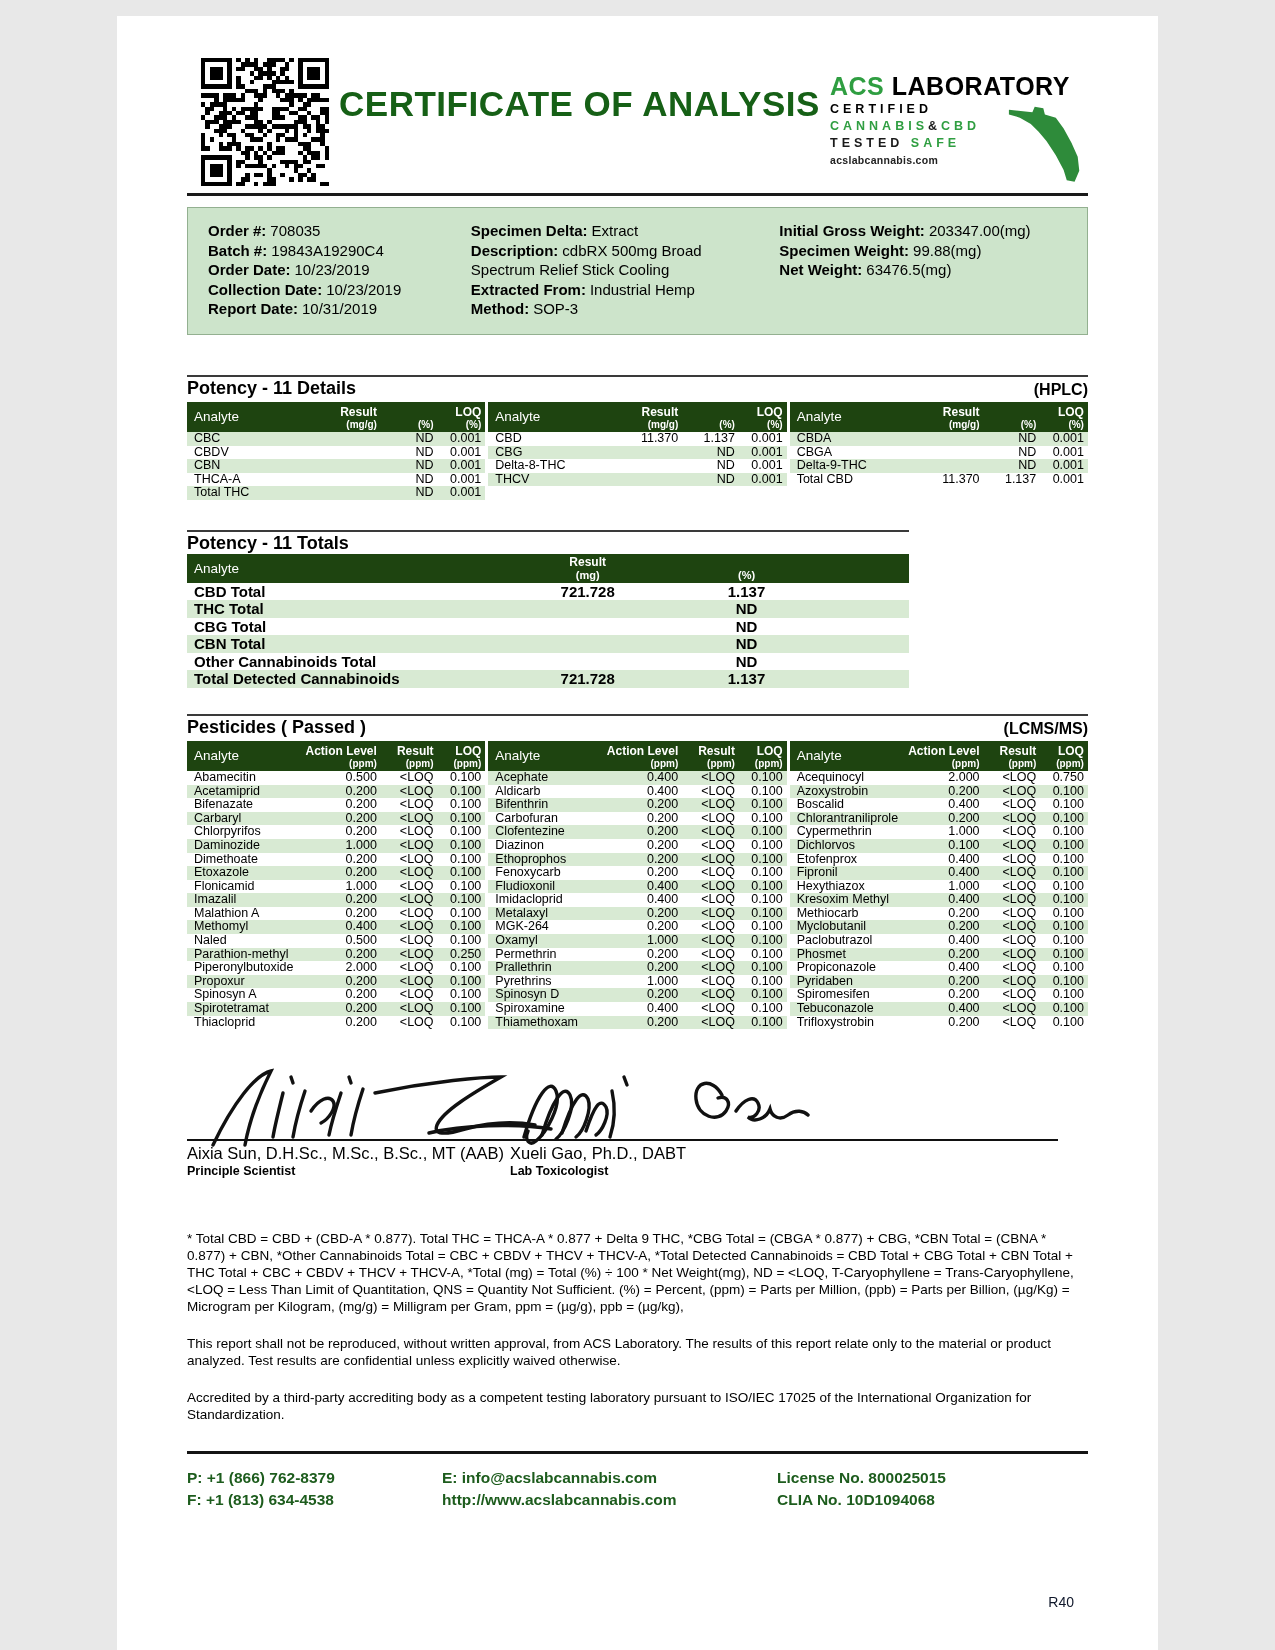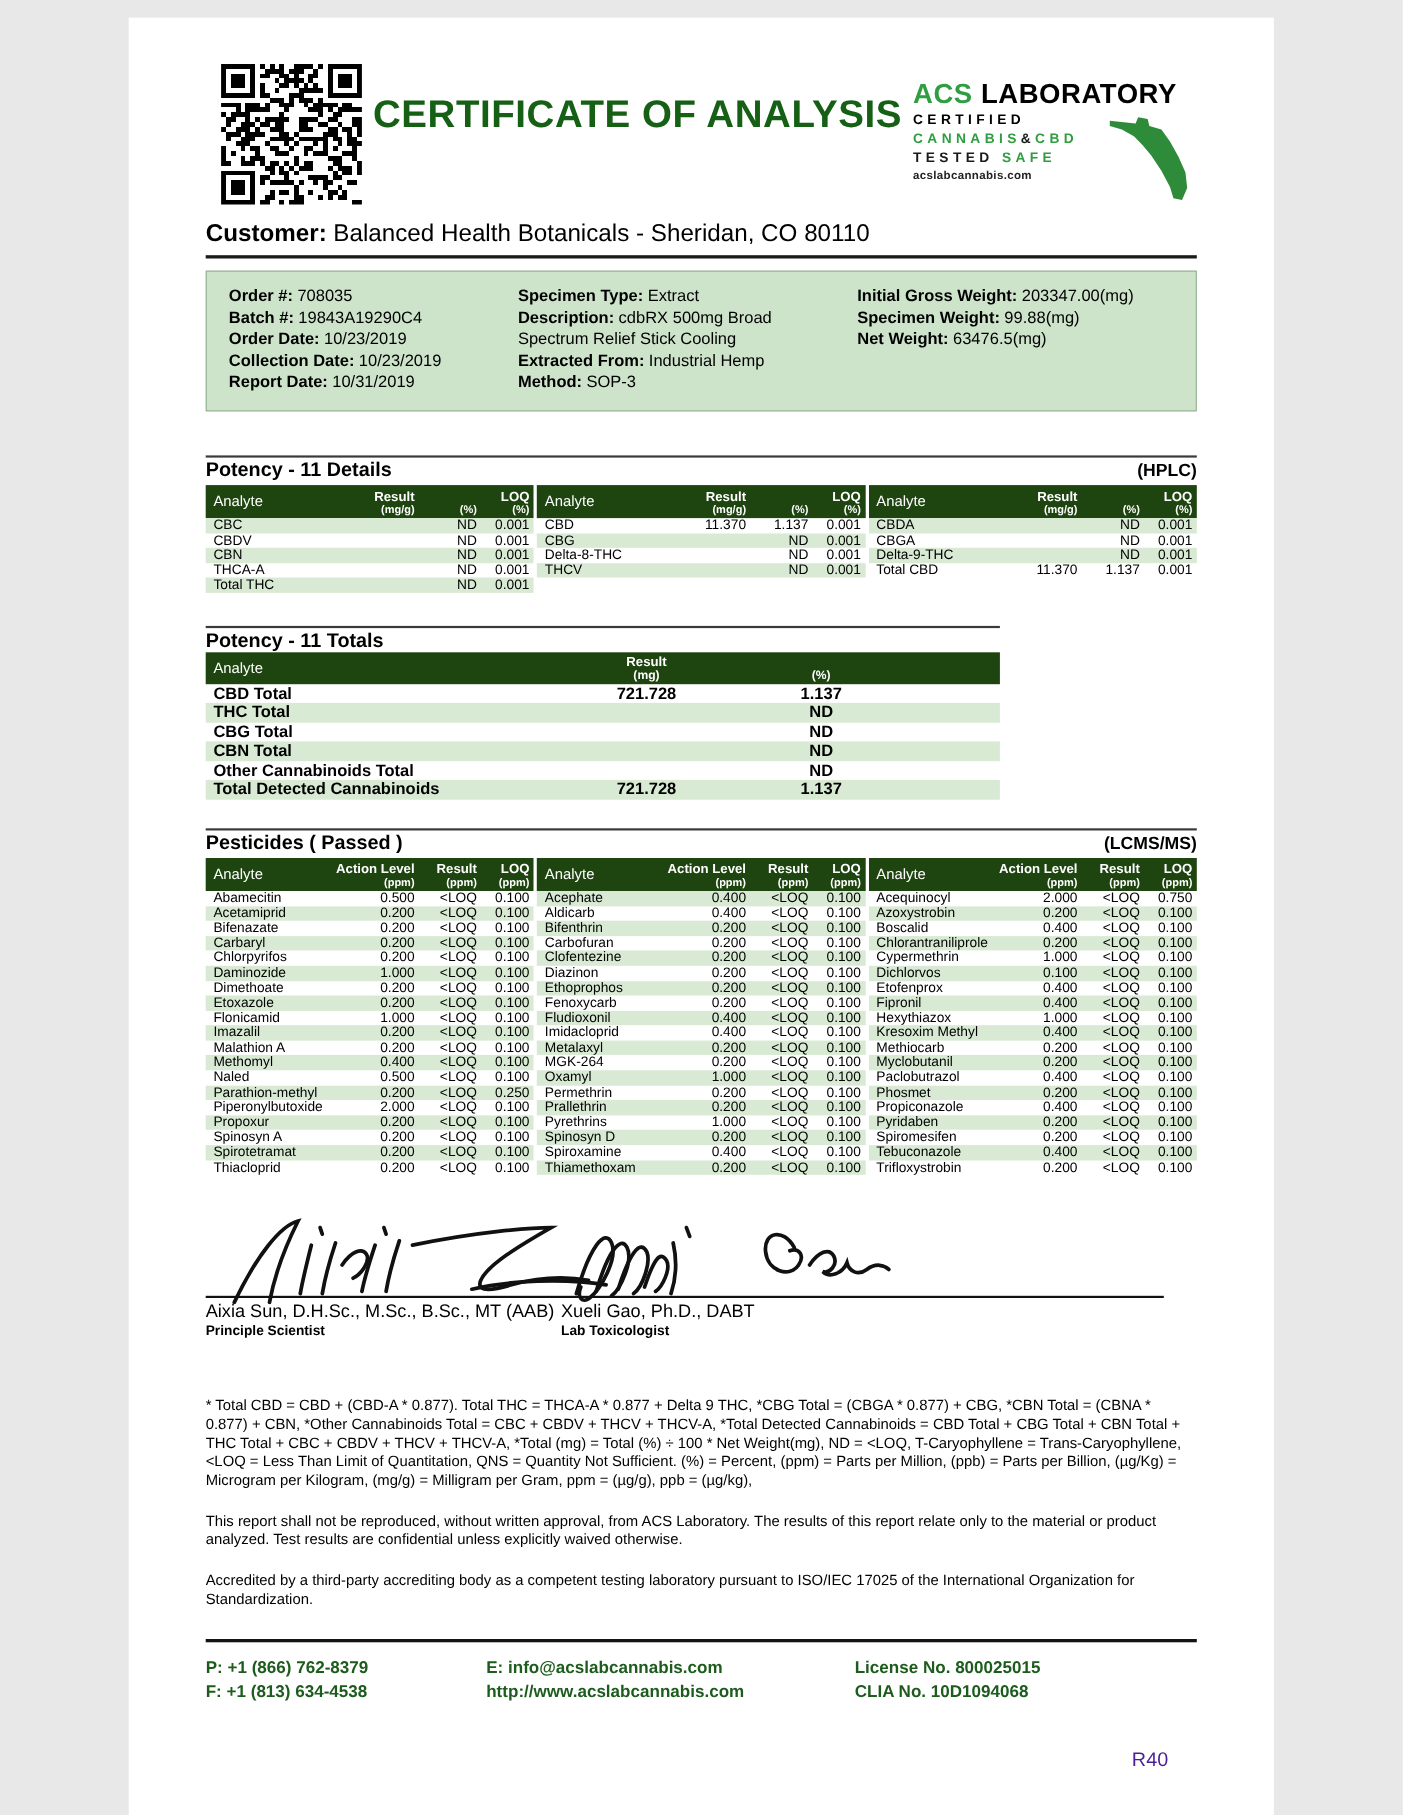--- a/index.html
+++ b/index.html
@@ -79,21 +79,21 @@
   .sigrole{font-size:12.5px;font-weight:bold;margin-top:1px;}
 
   
   .footnote{margin-top:52px;font-size:13.5px;line-height:17px;}
   .report{margin-top:20px;font-size:13.5px;line-height:17px;}
   .accred{margin-top:20px;font-size:13.5px;line-height:17px;}
   .bottomrule{border-top:3px solid #141414;margin-top:28px;}
   .contact{display:flex;margin-top:13px;color:var(--foot);font-weight:bold;
            font-size:15.5px;line-height:22px;}
   .ct-c1{width:280px;} .ct-c2{width:255px;} .ct-c3{width:335px;} .ct-c4{flex:1;}
-  .rev{position:absolute;right:96px;bottom:56px;font-size:18px;color:#4c1d95;}
+  .rev{position:absolute;right:84px;bottom:56px;font-size:14px;color:#0f172a;}
 </style>
 </head>
 <body>
 
 <div class="page">
   <div class="content">
 
     <div class="header">
       <div class="qr" id="qr"><svg width="128" height="128" viewBox="0 0 29 29">
             <path d="M8,0h1v1h-1zM10,0h1v1h-1zM12,0h1v1h-1zM15,0h1v1h-1zM16,0h1v1h-1zM17,0h1v1h-1zM18,0h1v1h-1zM20,0h1v1h-1zM9,1h1v1h-1zM10,1h1v1h-1zM11,1h1v1h-1zM12,1h1v1h-1zM14,1h1v1h-1zM15,1h1v1h-1zM16,1h1v1h-1zM19,1h1v1h-1zM8,2h1v1h-1zM9,2h1v1h-1zM12,2h1v1h-1zM13,2h1v1h-1zM15,2h1v1h-1zM18,2h1v1h-1zM19,2h1v1h-1zM11,3h1v1h-1zM13,3h1v1h-1zM14,3h1v1h-1zM15,3h1v1h-1zM16,3h1v1h-1zM18,3h1v1h-1zM8,4h1v1h-1zM12,4h1v1h-1zM13,4h1v1h-1zM15,4h1v1h-1zM17,4h1v1h-1zM19,4h1v1h-1zM8,5h1v1h-1zM11,5h1v1h-1zM16,5h1v1h-1zM17,5h1v1h-1zM18,5h1v1h-1zM19,5h1v1h-1zM20,5h1v1h-1zM8,6h1v1h-1zM9,6h1v1h-1zM14,6h1v1h-1zM15,6h1v1h-1zM16,6h1v1h-1zM10,7h1v1h-1zM11,7h1v1h-1zM12,7h1v1h-1zM14,7h1v1h-1zM16,7h1v1h-1zM17,7h1v1h-1zM18,7h1v1h-1zM20,7h1v1h-1zM0,8h1v1h-1zM1,8h1v1h-1zM2,8h1v1h-1zM3,8h1v1h-1zM5,8h1v1h-1zM6,8h1v1h-1zM7,8h1v1h-1zM9,8h1v1h-1zM12,8h1v1h-1zM13,8h1v1h-1zM14,8h1v1h-1zM17,8h1v1h-1zM19,8h1v1h-1zM20,8h1v1h-1zM21,8h1v1h-1zM22,8h1v1h-1zM23,8h1v1h-1zM25,8h1v1h-1zM26,8h1v1h-1zM3,9h1v1h-1zM5,9h1v1h-1zM6,9h1v1h-1zM7,9h1v1h-1zM8,9h1v1h-1zM9,9h1v1h-1zM13,9h1v1h-1zM18,9h1v1h-1zM19,9h1v1h-1zM20,9h1v1h-1zM22,9h1v1h-1zM24,9h1v1h-1zM25,9h1v1h-1zM26,9h1v1h-1zM27,9h1v1h-1zM28,9h1v1h-1zM0,10h1v1h-1zM2,10h1v1h-1zM3,10h1v1h-1zM4,10h1v1h-1zM5,10h1v1h-1zM12,10h1v1h-1zM20,10h1v1h-1zM23,10h1v1h-1zM24,10h1v1h-1zM1,11h1v1h-1zM2,11h1v1h-1zM5,11h1v1h-1zM7,11h1v1h-1zM9,11h1v1h-1zM10,11h1v1h-1zM11,11h1v1h-1zM12,11h1v1h-1zM13,11h1v1h-1zM16,11h1v1h-1zM17,11h1v1h-1zM18,11h1v1h-1zM19,11h1v1h-1zM22,11h1v1h-1zM23,11h1v1h-1zM27,11h1v1h-1zM28,11h1v1h-1zM1,12h1v1h-1zM4,12h1v1h-1zM5,12h1v1h-1zM6,12h1v1h-1zM8,12h1v1h-1zM9,12h1v1h-1zM11,12h1v1h-1zM12,12h1v1h-1zM16,12h1v1h-1zM17,12h1v1h-1zM20,12h1v1h-1zM21,12h1v1h-1zM24,12h1v1h-1zM27,12h1v1h-1zM28,12h1v1h-1zM0,13h1v1h-1zM3,13h1v1h-1zM4,13h1v1h-1zM5,13h1v1h-1zM7,13h1v1h-1zM10,13h1v1h-1zM11,13h1v1h-1zM12,13h1v1h-1zM16,13h1v1h-1zM17,13h1v1h-1zM18,13h1v1h-1zM22,13h1v1h-1zM23,13h1v1h-1zM25,13h1v1h-1zM26,13h1v1h-1zM28,13h1v1h-1zM1,14h1v1h-1zM2,14h1v1h-1zM3,14h1v1h-1zM5,14h1v1h-1zM6,14h1v1h-1zM7,14h1v1h-1zM8,14h1v1h-1zM12,14h1v1h-1zM13,14h1v1h-1zM15,14h1v1h-1zM21,14h1v1h-1zM22,14h1v1h-1zM23,14h1v1h-1zM26,14h1v1h-1zM28,14h1v1h-1zM1,15h1v1h-1zM4,15h1v1h-1zM5,15h1v1h-1zM6,15h1v1h-1zM10,15h1v1h-1zM11,15h1v1h-1zM12,15h1v1h-1zM13,15h1v1h-1zM14,15h1v1h-1zM16,15h1v1h-1zM17,15h1v1h-1zM18,15h1v1h-1zM19,15h1v1h-1zM20,15h1v1h-1zM21,15h1v1h-1zM23,15h1v1h-1zM24,15h1v1h-1zM26,15h1v1h-1zM27,15h1v1h-1zM3,16h1v1h-1zM4,16h1v1h-1zM5,16h1v1h-1zM9,16h1v1h-1zM13,16h1v1h-1zM15,16h1v1h-1zM19,16h1v1h-1zM21,16h1v1h-1zM24,16h1v1h-1zM26,16h1v1h-1zM27,16h1v1h-1zM28,16h1v1h-1zM0,17h1v1h-1zM4,17h1v1h-1zM6,17h1v1h-1zM7,17h1v1h-1zM10,17h1v1h-1zM11,17h1v1h-1zM14,17h1v1h-1zM17,17h1v1h-1zM18,17h1v1h-1zM21,17h1v1h-1zM23,17h1v1h-1zM27,17h1v1h-1zM0,18h1v1h-1zM2,18h1v1h-1zM7,18h1v1h-1zM11,18h1v1h-1zM12,18h1v1h-1zM13,18h1v1h-1zM17,18h1v1h-1zM19,18h1v1h-1zM20,18h1v1h-1zM21,18h1v1h-1zM25,18h1v1h-1zM26,18h1v1h-1zM27,18h1v1h-1zM0,19h1v1h-1zM4,19h1v1h-1zM6,19h1v1h-1zM7,19h1v1h-1zM8,19h1v1h-1zM15,19h1v1h-1zM22,19h1v1h-1zM23,19h1v1h-1zM24,19h1v1h-1zM27,19h1v1h-1zM0,20h1v1h-1zM1,20h1v1h-1zM4,20h1v1h-1zM5,20h1v1h-1zM6,20h1v1h-1zM8,20h1v1h-1zM10,20h1v1h-1zM11,20h1v1h-1zM13,20h1v1h-1zM15,20h1v1h-1zM17,20h1v1h-1zM18,20h1v1h-1zM23,20h1v1h-1zM24,20h1v1h-1zM28,20h1v1h-1zM9,21h1v1h-1zM10,21h1v1h-1zM12,21h1v1h-1zM14,21h1v1h-1zM16,21h1v1h-1zM17,21h1v1h-1zM18,21h1v1h-1zM22,21h1v1h-1zM24,21h1v1h-1zM25,21h1v1h-1zM26,21h1v1h-1zM28,21h1v1h-1zM10,22h1v1h-1zM12,22h1v1h-1zM13,22h1v1h-1zM15,22h1v1h-1zM23,22h1v1h-1zM25,22h1v1h-1zM26,22h1v1h-1zM28,22h1v1h-1zM8,23h1v1h-1zM9,23h1v1h-1zM13,23h1v1h-1zM18,23h1v1h-1zM19,23h1v1h-1zM20,23h1v1h-1zM21,23h1v1h-1zM23,23h1v1h-1zM24,23h1v1h-1zM8,24h1v1h-1zM10,24h1v1h-1zM11,24h1v1h-1zM12,24h1v1h-1zM13,24h1v1h-1zM14,24h1v1h-1zM16,24h1v1h-1zM19,24h1v1h-1zM21,24h1v1h-1zM22,24h1v1h-1zM26,24h1v1h-1zM27,24h1v1h-1zM15,25h1v1h-1zM21,25h1v1h-1zM24,25h1v1h-1zM10,26h1v1h-1zM12,26h1v1h-1zM13,26h1v1h-1zM15,26h1v1h-1zM18,26h1v1h-1zM22,26h1v1h-1zM23,26h1v1h-1zM25,26h1v1h-1zM9,27h1v1h-1zM10,27h1v1h-1zM15,27h1v1h-1zM16,27h1v1h-1zM20,27h1v1h-1zM22,27h1v1h-1zM24,27h1v1h-1zM25,27h1v1h-1zM8,28h1v1h-1zM9,28h1v1h-1zM12,28h1v1h-1zM14,28h1v1h-1zM15,28h1v1h-1zM16,28h1v1h-1zM27,28h1v1h-1zM28,28h1v1h-1zM0,0h7v7h-7zM1,1h5v5h-5zM2,2h3v3h-3zM22,0h7v7h-7zM23,1h5v5h-5zM24,2h3v3h-3zM0,22h7v7h-7zM1,23h5v5h-5zM2,24h3v3h-3z" fill="#000" fill-rule="evenodd" shape-rendering="crispEdges"></path>
@@ -107,35 +107,32 @@
         <div class="logo-line blk">CERTIFIED</div>
         <div class="logo-line"><span class="grn">CANNABIS</span><span class="blk">&amp;</span><span class="grn">CBD</span></div>
         <div class="logo-line"><span class="blk">TESTED</span> <span class="grn">SAFE</span></div>
         <div class="logo-site">acslabcannabis.com</div>
         <svg class="fla" viewBox="0 0 100 110">
           <path fill="#2e8b3a" d="M0,10 L30,13 L33,6 L44,8 L46,16 L60,20 L70,34 L80,52 L88,70 L90,88 L84,102 L74,100 L70,87 L60,68 L48,50 L38,38 L28,28 L14,20 L0,16 Z"></path>
         </svg>
       </div>
     </div>
 
-    <div class="customer">
-      <b>Customer:</b><span>Balanced Health Botanicals - Sheridan, CO 80110</span>
-    </div>
     <div class="rule-thick"></div>
 
     <div class="orderbox">
       <div class="ob-col ob-c1">
           <div><b>Order #:</b><span>708035</span></div>
           <div><b>Batch #:</b><span>19843A19290C4</span></div>
           <div><b>Order Date:</b><span>10/23/2019</span></div>
           <div><b>Collection Date:</b><span>10/23/2019</span></div>
           <div><b>Report Date:</b><span>10/31/2019</span></div>
         </div>
       <div class="ob-col ob-c2">
-          <div><b>Specimen Type:</b><span>Extract</span></div>
+          <div><b>Specimen Delta:</b><span>Extract</span></div>
           <div><b>Description:</b><span>cdbRX 500mg Broad Spectrum Relief Stick Cooling</span></div>
           <div><b>Extracted From:</b><span>Industrial Hemp</span></div>
           <div><b>Method:</b><span>SOP-3</span></div>
         </div>
       <div class="ob-col ob-c3">
           <div><b>Initial Gross Weight:</b><span>203347.00(mg)</span></div>
           <div><b>Specimen Weight:</b><span>99.88(mg)</span></div>
           <div><b>Net Weight:</b><span>63476.5(mg)</span></div>
         </div>
     </div>

